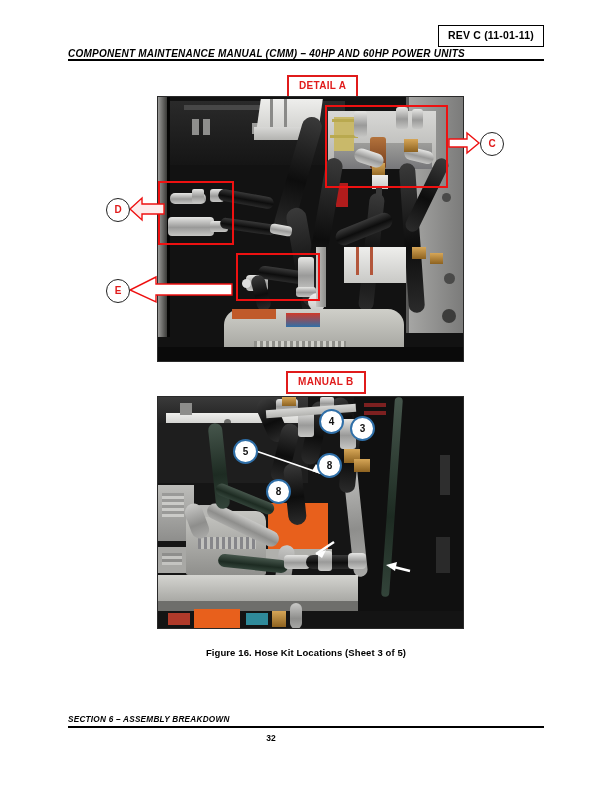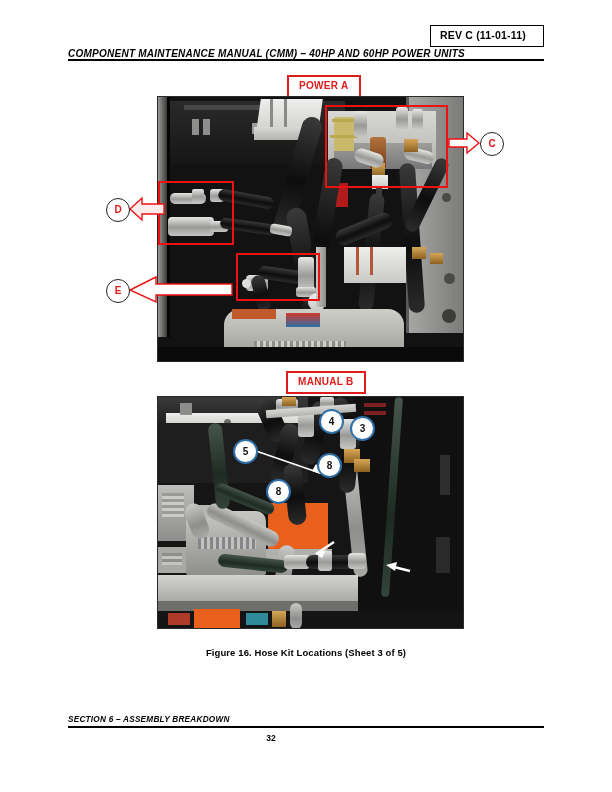--- a/index.html
+++ b/index.html
@@ -15,21 +15,21 @@
     color: #000000;
     overflow: hidden;
   }
 
   
   .rev-box {
     position: absolute;
     top: 25px;
     right: 68px;
     border: 1px solid #000;
-    padding: 4px 17px 5px 9px;
+    padding: 4px 9px 5px 9px;
     font-size: 10.5px;
     font-weight: bold;
     letter-spacing: 0.2px;
     line-height: 1;
     background: #fff;
   }
   .header-title {
     position: absolute;
     top: 48px;
     left: 68px;
@@ -178,21 +178,21 @@
     font-weight: bold;
   }
 </style>
 </head>
 <body>
 
 <div class="rev-box">REV C (11-01-11)</div>
 <div class="header-title">COMPONENT MAINTENANCE MANUAL (CMM) – 40HP AND 60HP POWER UNITS</div>
 <div class="header-rule"></div>
 
-<div class="detail-label" id="detail-a-label">POWER A</div>
+<div class="detail-label" id="detail-a-label">DETAIL A</div>
 
 <div class="photo" id="photo-a">
 
   <div class="ph-layer dark" style="left:0;top:0;width:305px;height:264px;"></div>
 
   <div class="ph-layer" style="left:0;top:0;width:9px;height:240px;background:linear-gradient(90deg,#9a9a98,#3a3a38);"></div>
   <div class="ph-layer" style="left:9px;top:0;width:3px;height:240px;background:#050505;"></div>
 
   <div class="ph-layer panel-dark" style="left:12px;top:4px;width:175px;height:64px;background:linear-gradient(180deg,#2a2a2a,#151515);"></div>
   <div class="ph-layer" style="left:26px;top:8px;width:135px;height:5px;background:#474747;"></div>

